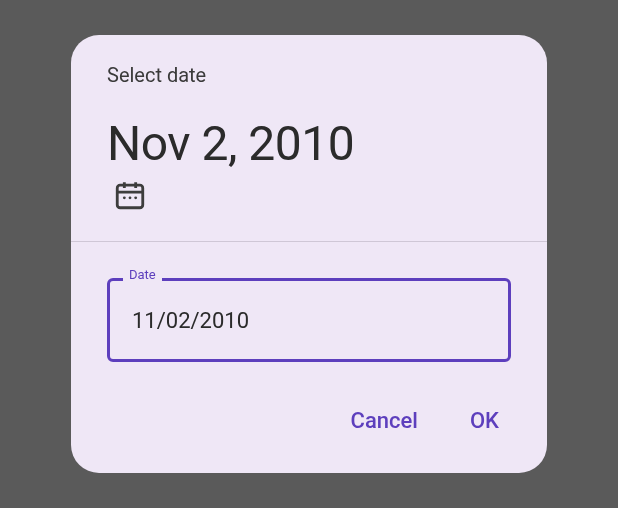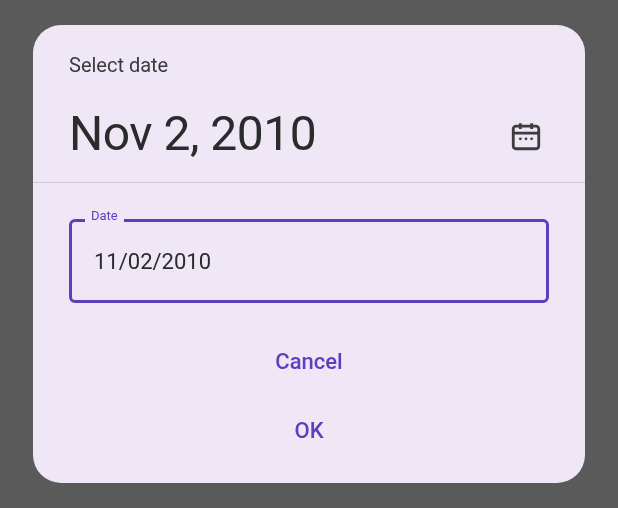--- a/index.html
+++ b/index.html
@@ -11,38 +11,39 @@
       width: 618px;
       height: 508px;
       background: #5a5a5a;
       font-family: Roboto, -apple-system, BlinkMacSystemFont, 'Segoe UI', Arial, sans-serif;
       display: flex;
       align-items: center;
       justify-content: center;
       overflow: hidden;
     }
     .dialog {
-      width: 552px;
+      width: 476px;
       background: #efe7f6;
       border-radius: 28px;
       overflow: hidden;
     }
     .header {
       padding: 28px 36px 20px 36px;
     }
     .title {
       font-size: 20px;
       color: #3a3a3a;
       font-weight: 400;
       margin-bottom: 28px;
     }
     .date-row {
       display: flex;
-      align-items: flex-end;
+      align-items: flex-start;
       justify-content: space-between;
+      flex-direction: column;
     }
     .date-display {
       font-size: 48px;
       font-weight: 400;
       color: #2b2b2b;
       letter-spacing: -0.5px;
     }
     .calendar-icon-btn {
       background: none;
       border: none;
@@ -81,21 +82,20 @@
       color: #2b2b2b;
       padding: 12px 22px;
       outline: none;
       font-family: inherit;
     }
     .actions {
       display: flex;
       justify-content: flex-end;
       gap: 28px;
       padding: 18px 36px 32px 36px;
-      flex-direction: column;
     }
     .action-btn {
       background: none;
       border: none;
       font-size: 22px;
       font-weight: 500;
       color: #5d3fbd;
       cursor: pointer;
       padding: 8px 12px;
       font-family: inherit;

